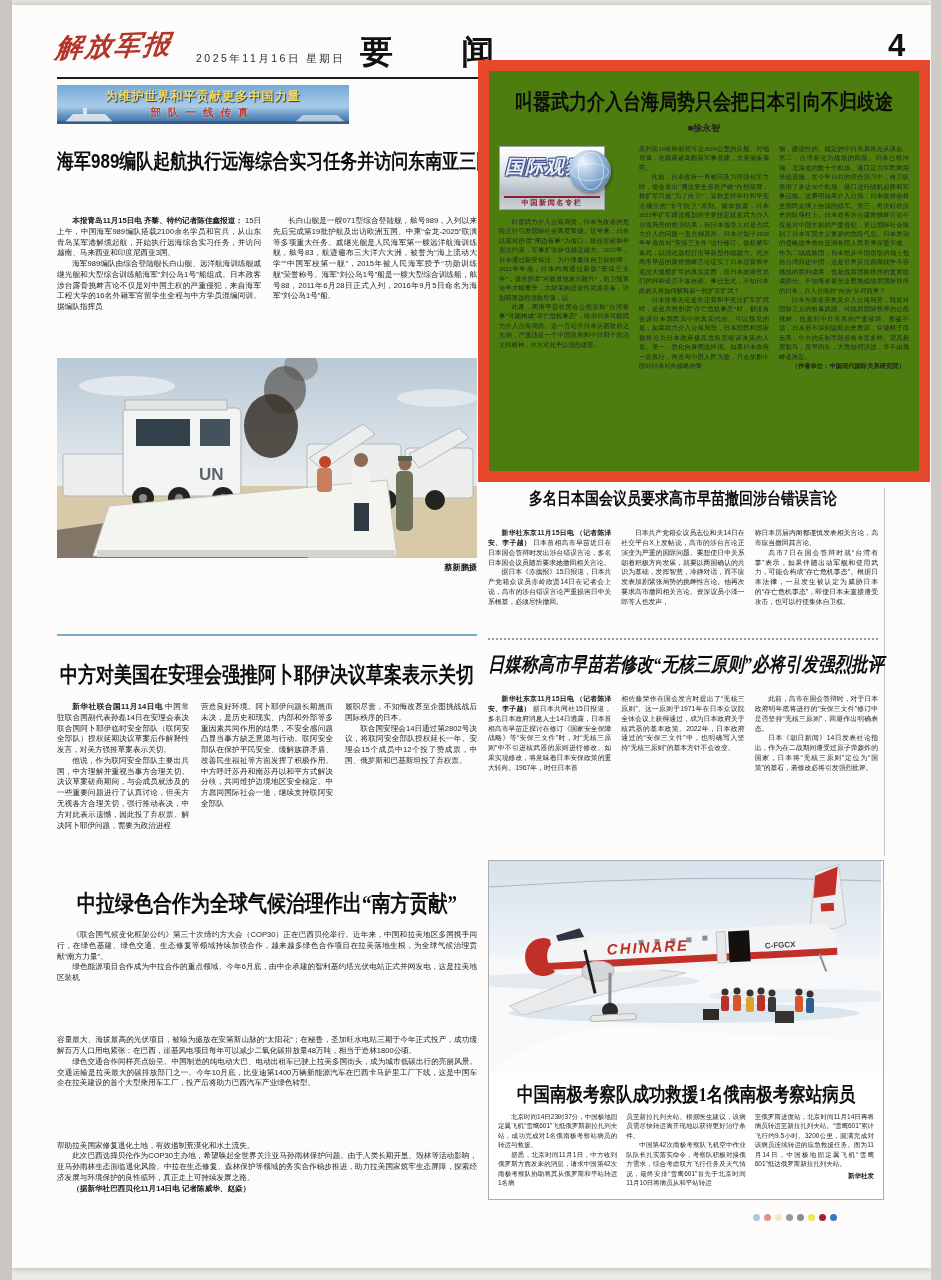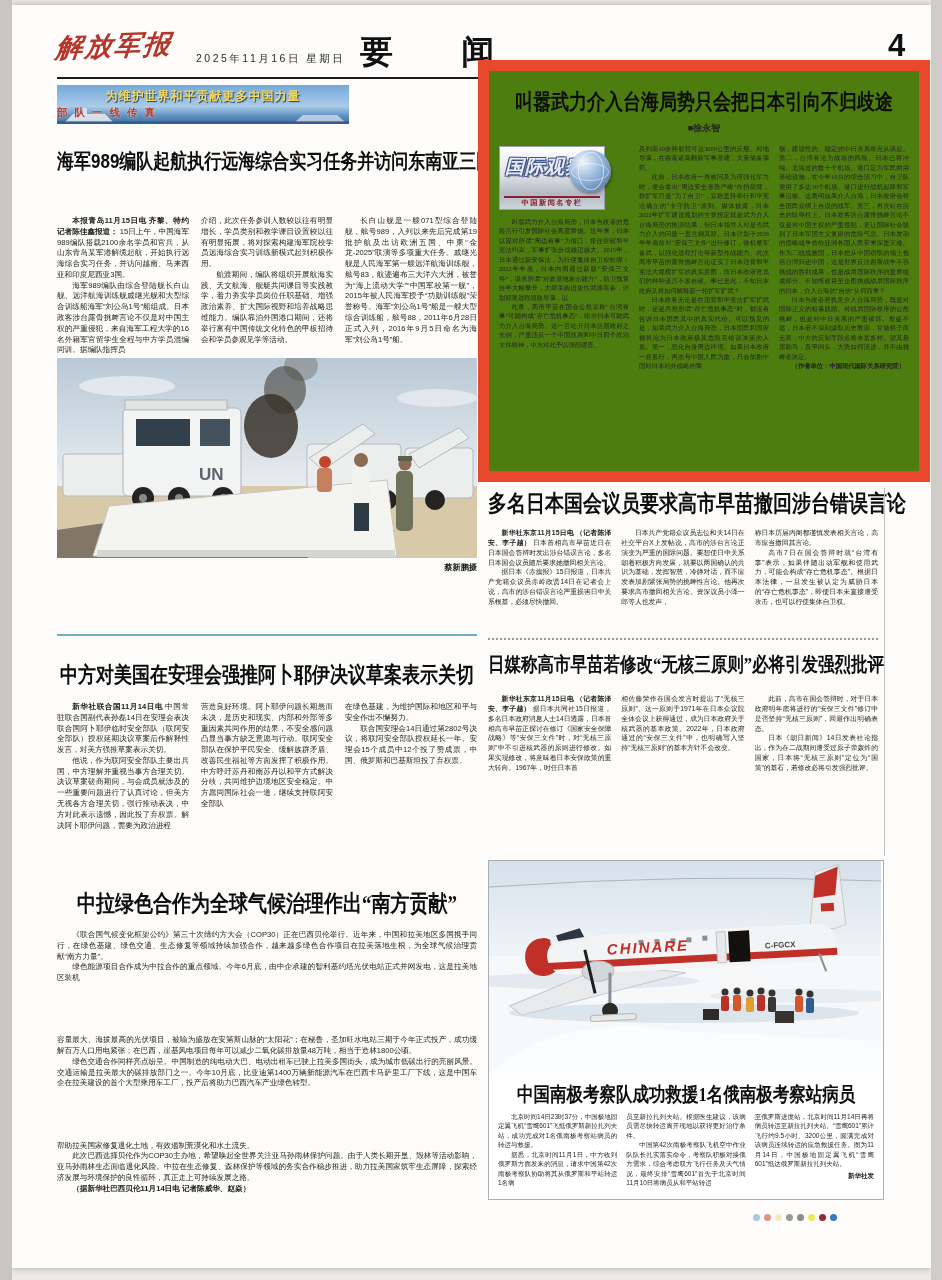--- a/index.html
+++ b/index.html
@@ -13,21 +13,21 @@
   .hsection{position:absolute;left:330px;top:30px;width:280px;text-align:left;font-size:33px;font-weight:900;
     color:#111;letter-spacing:30px;text-indent:30px;font-family:"Liberation Serif",serif;}
   .heditors{position:absolute;left:742px;top:60px;font-size:10px;color:#222;letter-spacing:1px;font-weight:normal;}
   .hpage{position:absolute;left:888px;top:28px;font-size:31px;font-weight:900;color:#111;}
   .hrule{position:absolute;left:57px;top:77px;width:873px;height:1.5px;background:#1b1b1b;}
   
   .banner{position:absolute;left:57px;top:85px;width:292px;height:39px;overflow:hidden;
     background:linear-gradient(180deg,#74a9d9 0%,#a9cbe8 55%,#5d8fc0 80%,#3f6ea3 100%);}
   .banner .l1{position:relative;text-align:center;margin-top:3px;font-size:12px;font-weight:900;color:#f7da5f;
     text-shadow:1px 1px 1px #1d3c5e;letter-spacing:1px;}
-  .banner .l2{position:relative;margin-top:1px;font-size:10.5px;font-weight:bold;color:#b9382c;
+  .banner .l2{position:relative;text-align:center;margin-top:1px;font-size:10.5px;font-weight:bold;color:#b9382c;
     letter-spacing:7px;text-shadow:0 0 2px rgba(255,255,255,.8);}
   .banner svg{position:absolute;left:0;bottom:0;}
   
   .hl-wrap{position:absolute;text-align:center;color:#0d0d0d;}
   .hl{display:inline-block;transform:scaleY(1.2);transform-origin:center top;white-space:nowrap;}
   .sans-hl{font-family:"Liberation Sans",sans-serif;font-weight:900;}
   .serif-hl{font-family:"Liberation Serif",serif;font-weight:900;}
   .cols{position:absolute;display:flex;gap:12px;text-align:justify;color:#1d1d1d;}
   .cols .c{flex:1;overflow:hidden;}
   .para{margin:0;text-indent:2em;}
@@ -103,24 +103,20 @@
     <div class="l2">部队一线传真</div>
   </div>
 
   <div class="hl-wrap" style="left:57px;top:148px;width:420px;font-size:17px;">
     <span class="hl sans-hl">海军989编队起航执行远海综合实习任务并访问东南亚三国</span>
   </div>
   <div class="cols body-7" style="left:57px;top:216px;width:420px;height:138px;">
     <div class="c">
       <p class="para"><b class="dl">本报青岛11月15日电</b><b class="dl">齐黎、特约记者陈佳鑫报道：</b><span>15日上午，中国海军989编队搭载2100余名学员和官兵，从山东青岛某军港解缆起航，开始执行远海综合实习任务，并访问越南、马来西亚和印度尼西亚3国。</span></p>
       <p class="para">海军989编队由综合登陆舰长白山舰、远洋航海训练舰戚继光舰和大型综合训练船海军“刘公岛1号”船组成。日本政客涉台露骨挑衅言论不仅是对中国主权的严重侵犯，来自海军工程大学的16名外籍军官留学生全程与中方学员混编同训。据编队指挥员</p>
-    </div>
-    <div class="c">
-      <p class="para cont">介绍，此次任务参训人数较以往有明显增长，学员类别和教学课目设置较以往有明显拓展，将对探索构建海军院校学员远海综合实习训练新模式起到积极作用。</p>
-      <p class="para">航渡期间，编队将组织开展航海实践、天文航海、舰艇共同课目等实践教学，着力夯实学员岗位任职基础、增强政治素养、扩大国际视野和培养战略思维能力。编队靠泊外国港口期间，还将举行富有中国传统文化特色的甲板招待会和学员参观见学等活动。</p>
     </div>
     <div class="c">
       <p class="para">长白山舰是一艘071型综合登陆舰，舷号989，入列以来先后完成第19批护航及出访欧洲五国、中柬“金龙-2025”联演等多项重大任务。戚继光舰是人民海军第一艘远洋航海训练舰，舷号83，航迹遍布三大洋六大洲，被誉为“海上流动大学”“中国军校第一舰”，2015年被人民海军授予“功勋训练舰”荣誉称号。海军“刘公岛1号”船是一艘大型综合训练船，舷号88，2011年6月28日正式入列，2016年9月5日命名为海军“刘公岛1号”船。</p>
     </div>
   </div>
 
   <div class="photo1">
     <svg width="420" height="200" viewBox="0 0 420 200">
       <defs>
         <linearGradient id="sky1" x1="0" y1="0" x2="0" y2="1">
@@ -189,21 +185,21 @@
   </div>
   <div class="cols body-7" style="left:57px;top:702px;width:420px;height:154px;">
     <div class="c">
       <p class="para"><b class="dl">新华社联合国11月14日电</b><span>中国常驻联合国副代表孙磊14日在安理会表决联合国阿卜耶伊临时安全部队（联阿安全部队）授权延期决议草案后作解释性发言，对美方强推草案表示关切。</span></p>
       <p class="para">他说，作为联阿安全部队主要出兵国，中方理解并重视当事方合理关切。决议草案磋商期间，与会成员就涉及的一些重要问题进行了认真讨论，但美方无视各方合理关切，强行推动表决，中方对此表示遗憾，因此投了弃权票。解决阿卜耶伊问题，需要为政治进程</p>
     </div>
     <div class="c">
       <p class="para cont">营造良好环境。阿卜耶伊问题长期悬而未决，是历史和现实、内部和外部等多重因素共同作用的结果，不安全感问题凸显当事方缺乏意愿与行动。联阿安全部队在保护平民安全、缓解族群矛盾、改善民生福祉等方面发挥了积极作用。中方呼吁苏丹和南苏丹以和平方式解决分歧，共同维护边境地区安全稳定。中方愿同国际社会一道，继续支持联阿安全部队</p>
     </div>
     <div class="c">
-      <p class="para cont">在绿色基建，为维护国际和地区和平与安全作出不懈努力。</p>
+      <p class="para cont">履职尽责，不知悔改甚至企图挑战战后国际秩序的日本。</p>
       <p class="para">联合国安理会14日通过第2802号决议，将联阿安全部队授权延长一年。安理会15个成员中12个投了赞成票，中国、俄罗斯和巴基斯坦投了弃权票。</p>
     </div>
   </div>
 
   <div class="hl-wrap" style="left:57px;top:888px;width:420px;font-size:19px;">
     <span class="hl serif-hl">中拉绿色合作为全球气候治理作出“南方贡献”</span>
   </div>
   <div class="cols body-7" style="left:57px;top:930px;width:420px;height:304px;flex-direction:column;">
     <div class="c">
       <p class="para">《联合国气候变化框架公约》第三十次缔约方大会（COP30）正在巴西贝伦举行。近年来，中国和拉美地区多国携手同行，在绿色基建、绿色交通、生态修复等领域持续加强合作，越来越多绿色合作项目在拉美落地生根，为全球气候治理贡献“南方力量”。</p>
@@ -244,40 +240,40 @@
         </div>
         <div class="c">
           <p class="para cont">惕，建设性的、稳定的中日关系将无从谈起。第二，台湾有沦为战场的风险。日本已将冲绳、北海道的数十个机场、港口定为军民两用基础设施，在今年10月的综合演习中，自卫队使用了多达30个机场、港口进行战机起降和军事运输。这表明如果介入台海，日本政府会将全国民众绑上自设的战车。第三，再次钉在历史的耻辱柱上。日本政客涉台露骨挑衅言论不仅是对中国主权的严重侵犯，更让国际社会嗅到了日本军国主义复辟的危险气息。日本发动的侵略战争曾给亚洲各国人民带来深重灾难。作为二战战败国，日本把从中国窃取的领土包括台湾归还中国，这是世界反法西斯战争不容挑战的胜利成果，也是战后国际秩序的重要组成部分。不知悔改甚至企图挑战战后国际秩序的日本，介入台海的“自信”从何而来？</p>
           <p class="para">日本当政者若执意介入台海局势，既是对国际正义的粗暴践踏、对战后国际秩序的公然挑衅，也是对中日关系的严重破坏。殷鉴不远，日本若不深刻汲取历史教训，甘做棋子而无畏，中方的反制手段必将丰富多样。望其悬崖勒马，及早回头，大势如何演进，并不由挑衅者决定。</p>
           <p class="para bold">（作者单位：中国现代国际关系研究院）</p>
         </div>
       </div>
     </div>
   </div>
 
-  <div class="hl-wrap" style="left:488px;top:488px;width:390px;font-size:19px;">
+  <div class="hl-wrap" style="left:488px;top:488px;width:390px;font-size:14px;">
     <span class="hl sans-hl">多名日本国会议员要求高市早苗撤回涉台错误言论</span>
   </div>
   <div class="cols body-68" style="left:488px;top:528px;width:390px;height:100px;gap:10px;">
     <div class="c">
       <p class="para"><b class="dl">新华社东京11月15日电</b><b class="dl">（记者陈泽安、李子越）</b><span>日本首相高市早苗近日在日本国会答辩时发出涉台错误言论，多名日本国会议员随后要求她撤回相关言论。</span></p>
       <p class="para">据日本《赤旗报》15日报道，日本共产党籍众议员赤岭政贤14日在记者会上说，高市的涉台错误言论严重损害日中关系根基，必须尽快撤回。</p>
     </div>
     <div class="c">
       <p class="para">日本共产党籍众议员志位和夫14日在社交平台X上发帖说，高市的涉台言论正演变为严重的国际问题。要想使日中关系朝着积极方向发展，就要以两国确认的共识为基础，发挥智慧，冷静对话，而不应发表加剧紧张局势的挑衅性言论。他再次要求高市撤回相关言论。资深议员小泽一郎等人也发声，</p>
     </div>
     <div class="c">
       <p class="para cont">称日本历届内阁都谨慎发表相关言论，高市应当撤回其言论。</p>
       <p class="para">高市7日在国会答辩时就“台湾有事”表示，如果伴随出动军舰和使用武力，可能会构成“存亡危机事态”。根据日本法律，一旦发生被认定为威胁日本的“存亡危机事态”，即便日本未直接遭受攻击，也可以行使集体自卫权。</p>
     </div>
   </div>
   <div class="dotted-rule" style="left:488px;top:638px;width:390px;"></div>
   <div class="vrule" style="left:884px;top:488px;height:368px;"></div>
 
-  <div class="hl-wrap" style="left:488px;top:652px;width:390px;font-size:16.5px;">
+  <div class="hl-wrap" style="left:488px;top:652px;width:390px;font-size:16.5px;font-style:italic;">
     <span class="hl serif-hl">日媒称高市早苗若修改“无核三原则”必将引发强烈批评</span>
   </div>
   <div class="cols body-68" style="left:488px;top:694px;width:390px;height:160px;gap:10px;">
     <div class="c">
       <p class="para"><b class="dl">新华社东京11月15日电</b><b class="dl">（记者陈泽安、李子越）</b><span>据日本共同社15日报道，多名日本政府消息人士14日透露，日本首相高市早苗正探讨在修订《国家安全保障战略》等“安保三文件”时，对“无核三原则”中不引进核武器的原则进行修改。如果实现修改，将意味着日本安保政策的重大转向。1967年，时任日本首</span></p>
     </div>
     <div class="c">
       <p class="para cont">相佐藤荣作在国会发言时提出了“无核三原则”。这一原则于1971年在日本众议院全体会议上获得通过，成为日本政府关于核武器的基本政策。2022年，日本政府通过的“安保三文件”中，也明确写入坚持“无核三原则”的基本方针不会改变。</p>
     </div>
     <div class="c">

